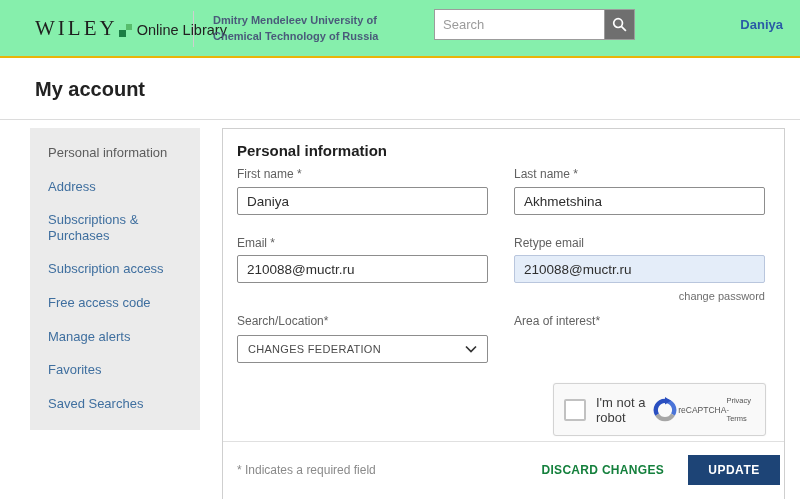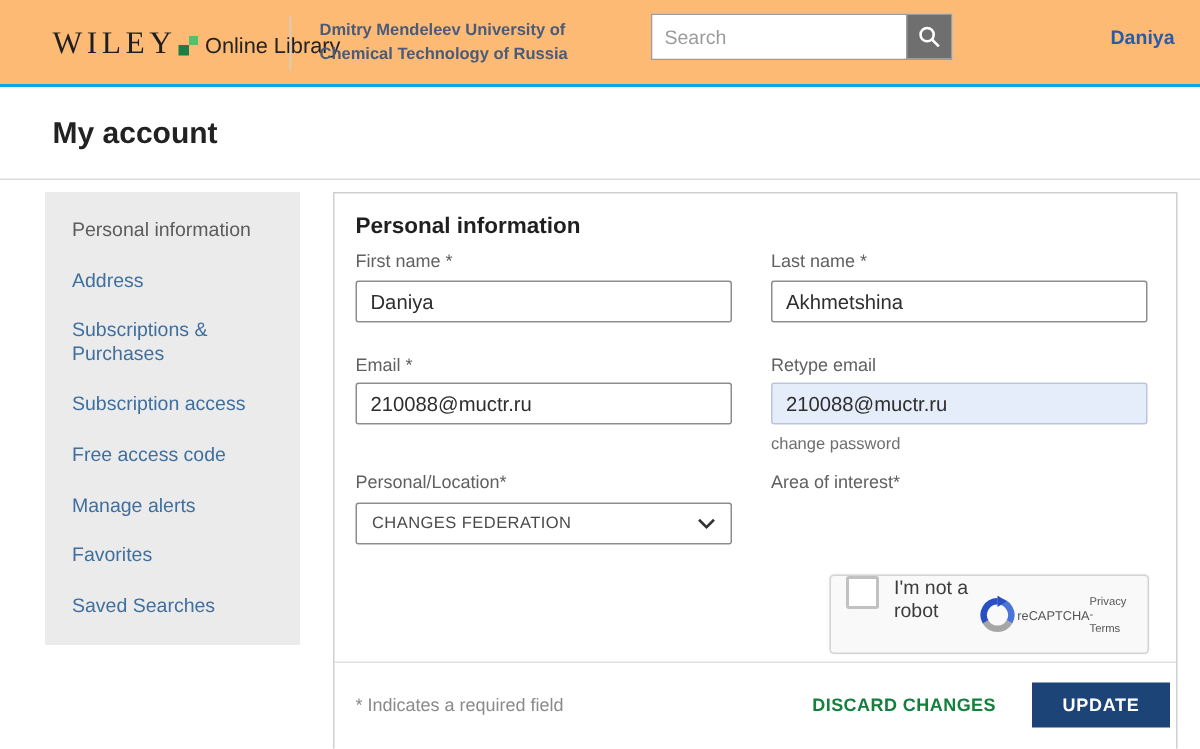--- a/index.html
+++ b/index.html
@@ -7,21 +7,21 @@
     width: 800px; height: 499px;
     background: #ffffff;
     font-family: "Liberation Sans", sans-serif;
     overflow: hidden;
     position: relative;
   }
 
   
   .top-header {
     position: absolute; top: 0; left: 0; width: 800px; height: 58px;
-    background: #fdba74; border-bottom: 2px solid #0ea5e9;
+    background: #86efac; border-bottom: 2px solid #eab308;
   }
   .logo {
     position: absolute; left: 35px; top: 16px;
     display: flex; align-items: baseline; cursor: pointer;
   }
   .logo-wiley {
     font-family: "Liberation Serif", serif;
     font-size: 21px; letter-spacing: 3px; color: #1f1f1f; font-weight: 500;
   }
   .logo-mark {
@@ -97,37 +97,37 @@
     font-size: 13.5px; color: #2e2e2e; background: #fff;
     font-family: "Liberation Sans", sans-serif; outline: none;
   }
   .text-input.autofill { background: #e4edf9; border-color: #b9c6dd; }
 
   .col-l { left: 14px; }
   .col-r { left: 291px; }
 
   .change-password {
     position: absolute; left: 291px; top: 161px; width: 251px;
-    text-align: left; font-size: 11px; color: #6e6e6e; cursor: pointer;
+    text-align: right; font-size: 11px; color: #6e6e6e; cursor: pointer;
   }
 
   .select-box {
     position: absolute; width: 251px; height: 28px;
     border: 1px solid #8d8d8d; border-radius: 2px; background: #fff;
     display: flex; align-items: center; justify-content: space-between;
     padding: 0 10px; cursor: pointer;
   }
   .select-value { font-size: 11px; color: #4a4a4a; letter-spacing: 0.3px; }
 
   
   .recaptcha {
     position: absolute; left: 330px; top: 254px; width: 213px; height: 53px;
     background: #f9f9f9; border: 1px solid #d3d3d3; border-radius: 3px;
     box-shadow: 0 0 2px rgba(0,0,0,0.06);
-    display: flex; padding: 0 14px 0 10px;
+    display: flex; align-items: center; padding: 0 14px 0 10px;
   }
   .recaptcha-checkbox {
     width: 22px; height: 22px; background: #fff; border: 2px solid #c1c1c1;
     border-radius: 2px; cursor: pointer; flex: 0 0 auto;
   }
   .recaptcha-label { font-size: 13px; color: #3c3c3c; margin-left: 10px; flex: 1 1 auto; }
   .recaptcha-brand { display: flex; flex-direction: row; align-items: center; }
   .recaptcha-brand-name { font-size: 8.5px; color: #555; margin-top: 1px; }
   .recaptcha-terms { font-size: 7.5px; color: #555; cursor: pointer; }
 
@@ -206,21 +206,21 @@
   <input class="text-input col-r" style="top: 58px;" type="text" value="Akhmetshina">
 
   <label class="field-label col-l" style="top:107px">Email *</label>
   <input class="text-input col-l" style="top: 126px;" type="text" value="210088@muctr.ru">
 
   <label class="field-label col-r" style="top:107px">Retype email</label>
   <input class="text-input autofill col-r" style="top: 126px;" type="text" value="210088@muctr.ru">
 
   <div class="change-password">change password</div>
 
-  <label class="field-label col-l" style="top:185px">Personal/Location*</label>
+  <label class="field-label col-l" style="top:185px">Search/Location*</label>
   <div class="select-box col-l" style="top:206px">
     <span class="select-value">CHANGES FEDERATION</span>
     <span style="display:flex">
       <svg width="12" height="8" viewBox="0 0 12 8" fill="none">
           <path d="M1 1.5 L6 6.5 L11 1.5" stroke="#333" stroke-width="1.7"></path>
         </svg>
     </span>
   </div>
 
   <label class="field-label col-r" style="top:185px">Area of interest*</label>

